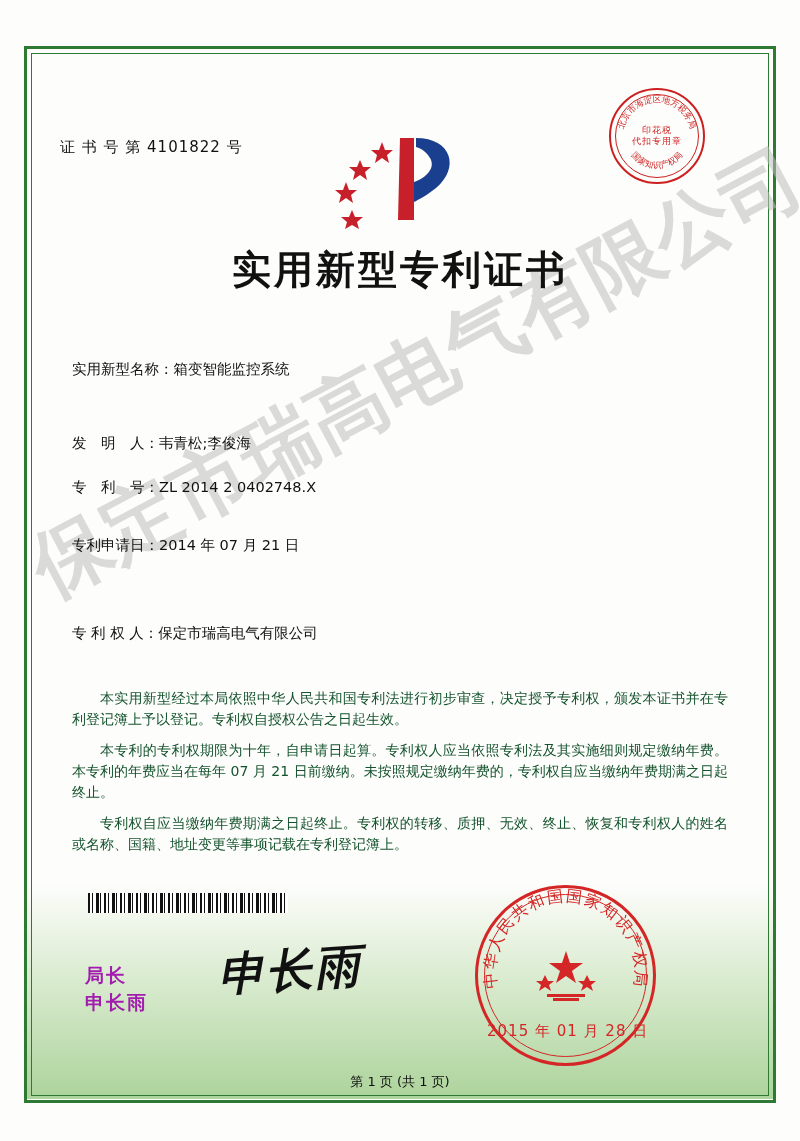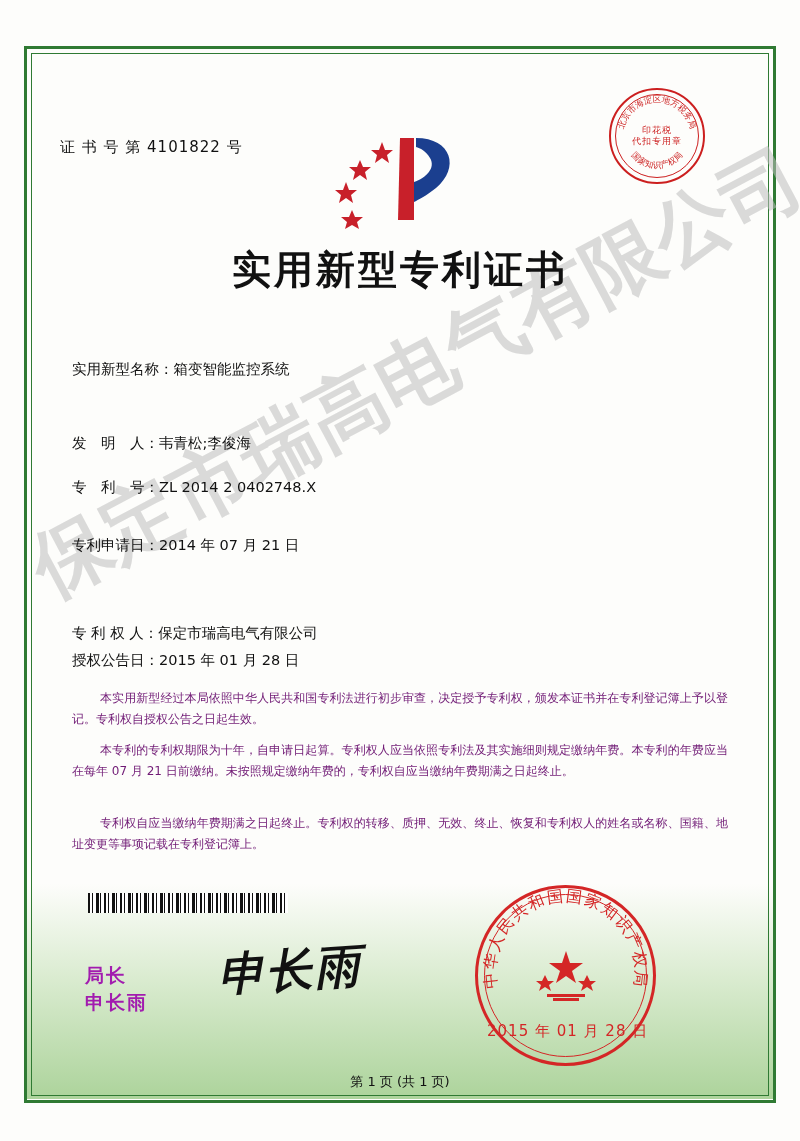--- a/index.html
+++ b/index.html
@@ -73,21 +73,21 @@
   .field{
     position:absolute;left:72px;
     font-size:14.5px;color:#111;white-space:nowrap;
   }
   .field .lbl{display:inline-block;}
   .field .val{display:inline-block;}
 
   
   .para{
     position:absolute;left:72px;right:72px;
-    font-size:12px;line-height:21px;color:#701a75;text-align:justify;
+    font-size:14px;line-height:21px;color:#14532d;text-align:justify;
     text-indent:28px;
   }
 
   
   .barcode{
     position:absolute;left:88px;top:893px;width:200px;height:20px;
     background:repeating-linear-gradient(to right,
       #111 0px,#111 2px,#fff 2px,#fff 4px,
       #111 4px,#111 5px,#fff 5px,#fff 8px,
       #111 8px,#111 11px,#fff 11px,#fff 12px,
@@ -203,23 +203,20 @@
       <span class="lbl">发　明　人：</span><span class="val">韦青松;李俊海</span>
     </div>
     <div class="field" style="top:478px;">
       <span class="lbl">专　利　号：</span><span class="val">ZL 2014 2 0402748.X</span>
     </div>
     <div class="field" style="top:536px;">
       <span class="lbl">专利申请日：</span><span class="val">2014 年 07 月 21 日</span>
     </div>
     <div class="field" style="top:624px;">
       <span class="lbl">专 利 权 人：</span><span class="val">保定市瑞高电气有限公司</span>
-    </div>
-    <div class="field" style="top:651px;">
-      <span class="lbl">授权公告日：</span><span class="val">2015 年 01 月 28 日</span>
     </div>
 
     <div class="para" style="top:688px;">本实用新型经过本局依照中华人民共和国专利法进行初步审查，决定授予专利权，颁发本证书并在专利登记簿上予以登记。专利权自授权公告之日起生效。</div>
     <div class="para" style="top:740px;">本专利的专利权期限为十年，自申请日起算。专利权人应当依照专利法及其实施细则规定缴纳年费。本专利的年费应当在每年 07 月 21 日前缴纳。未按照规定缴纳年费的，专利权自应当缴纳年费期满之日起终止。</div>
     <div class="para" style="top:813px;">专利权自应当缴纳年费期满之日起终止。专利权的转移、质押、无效、终止、恢复和专利权人的姓名或名称、国籍、地址变更等事项记载在专利登记簿上。</div>
 
     <div class="barcode"></div>
 
     <div class="sig-label" style="top:963px;">局长</div>
     <div class="sig-label" style="top:990px;">申长雨</div>

